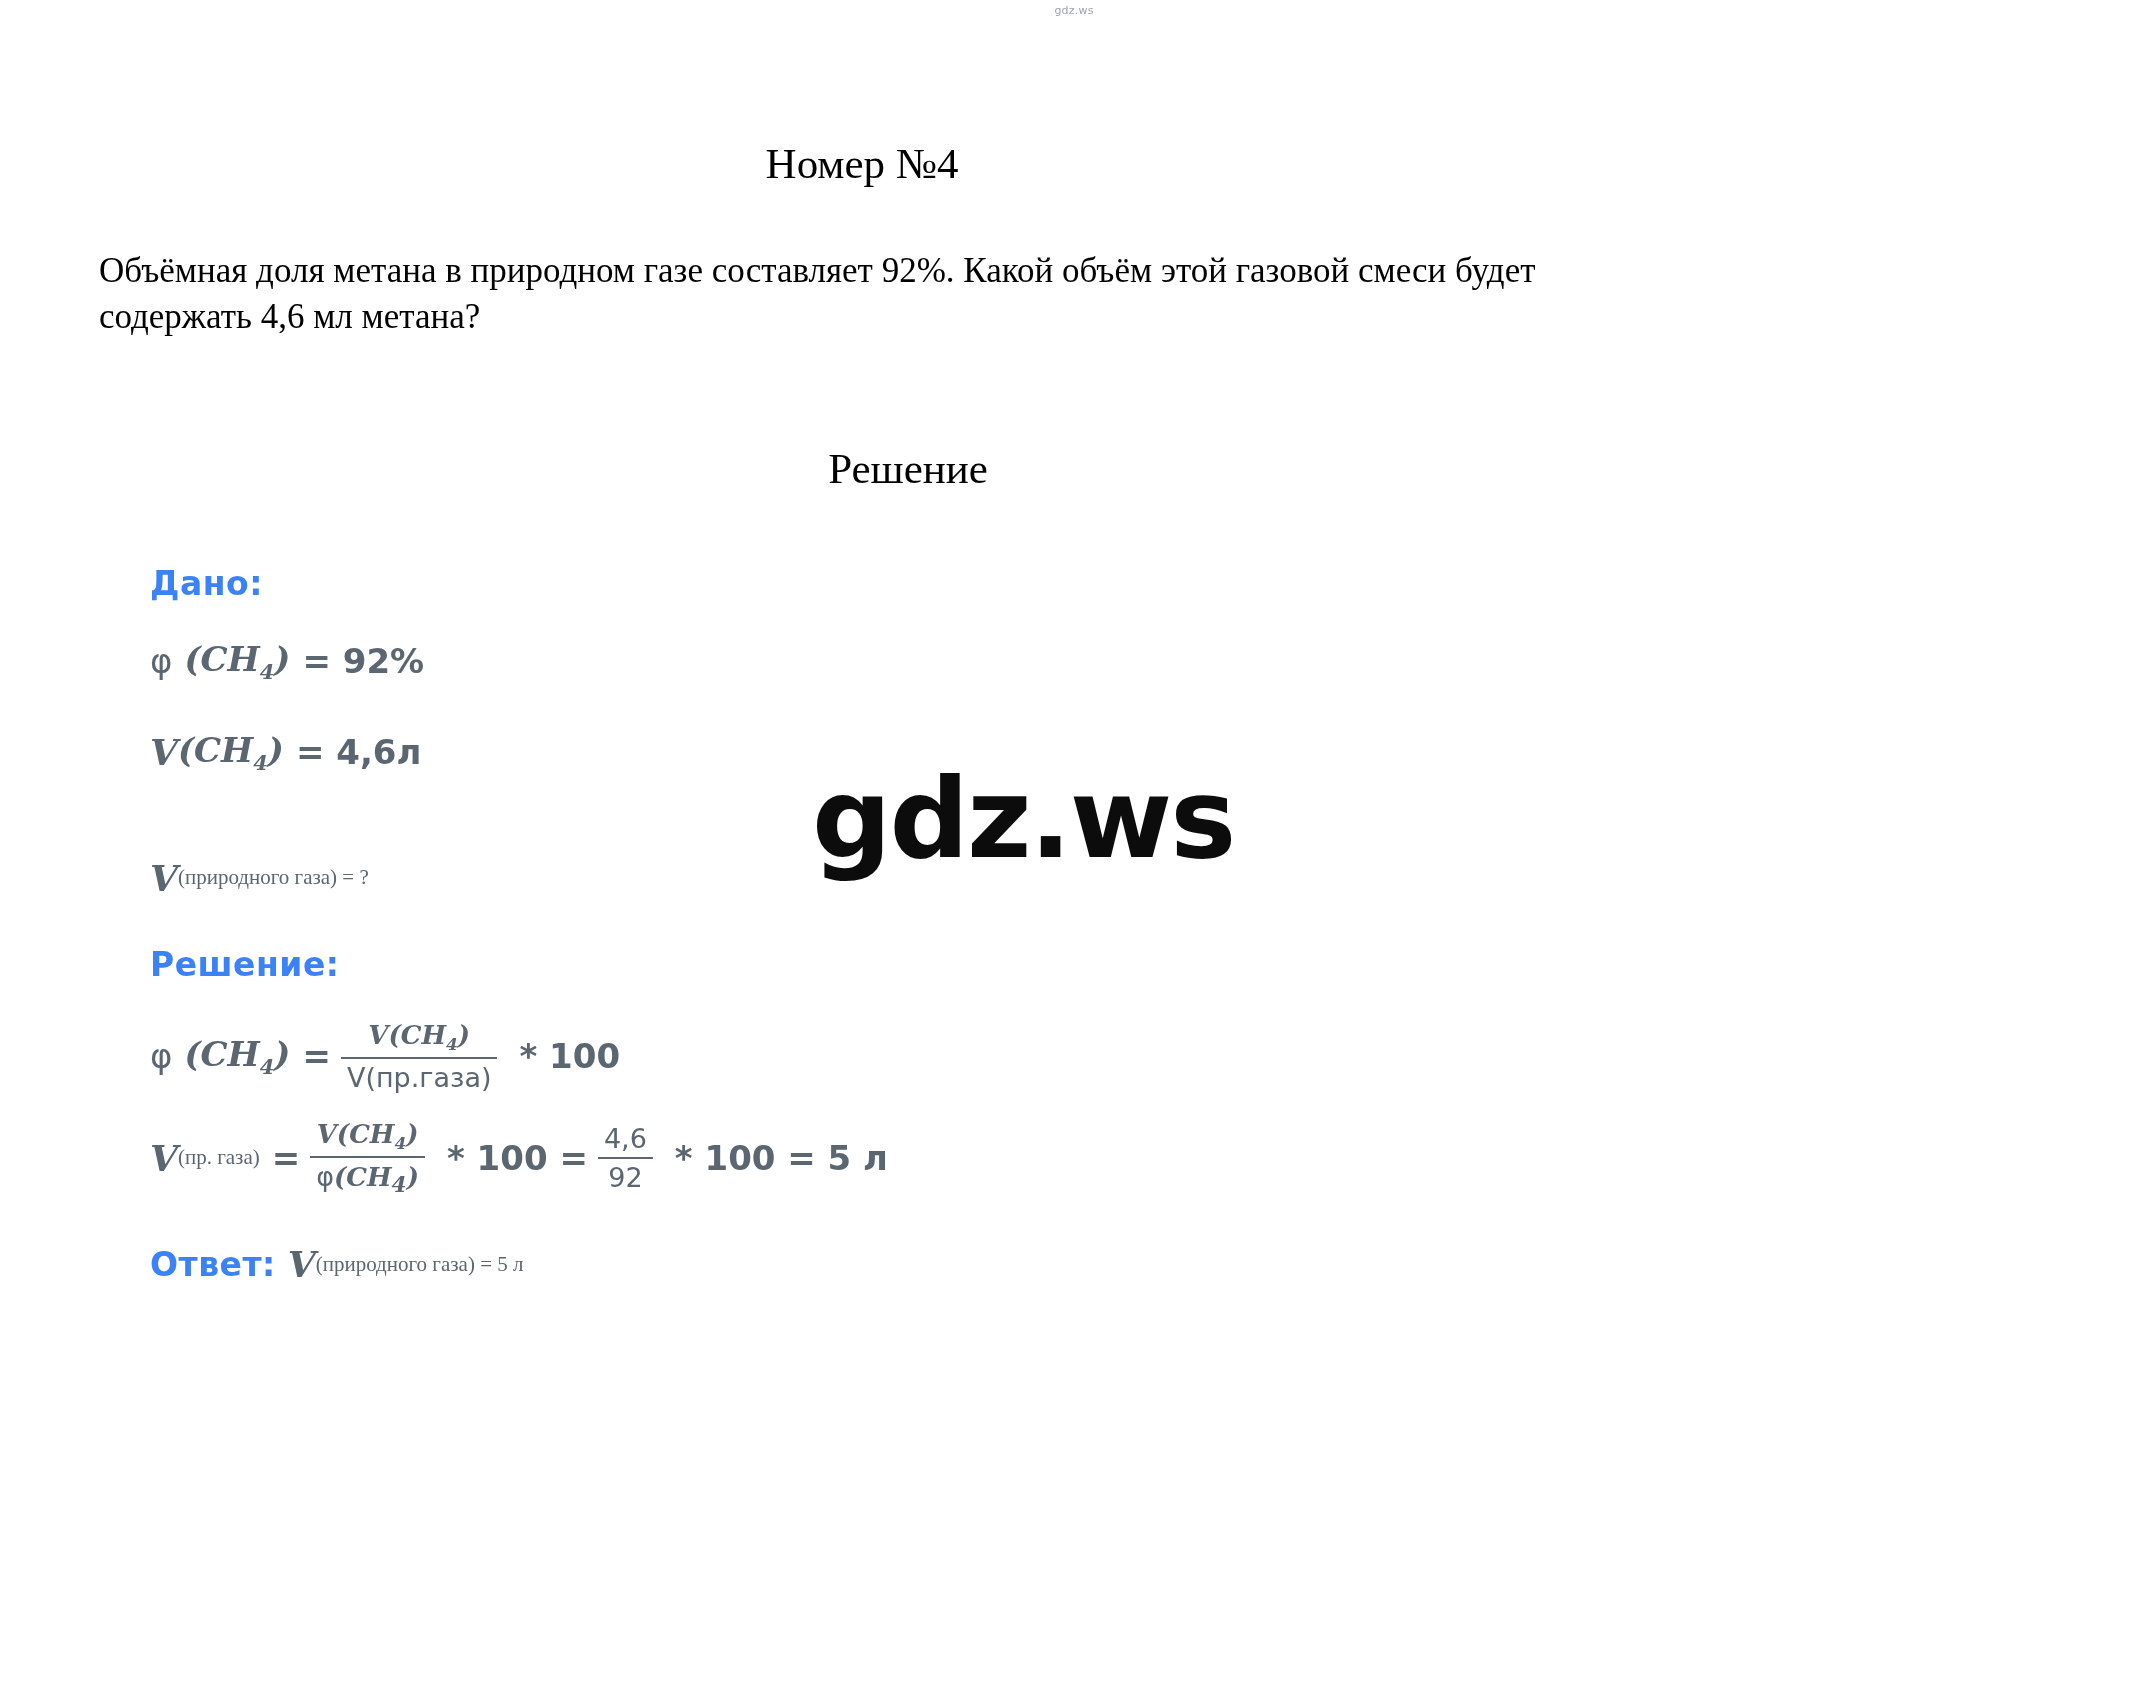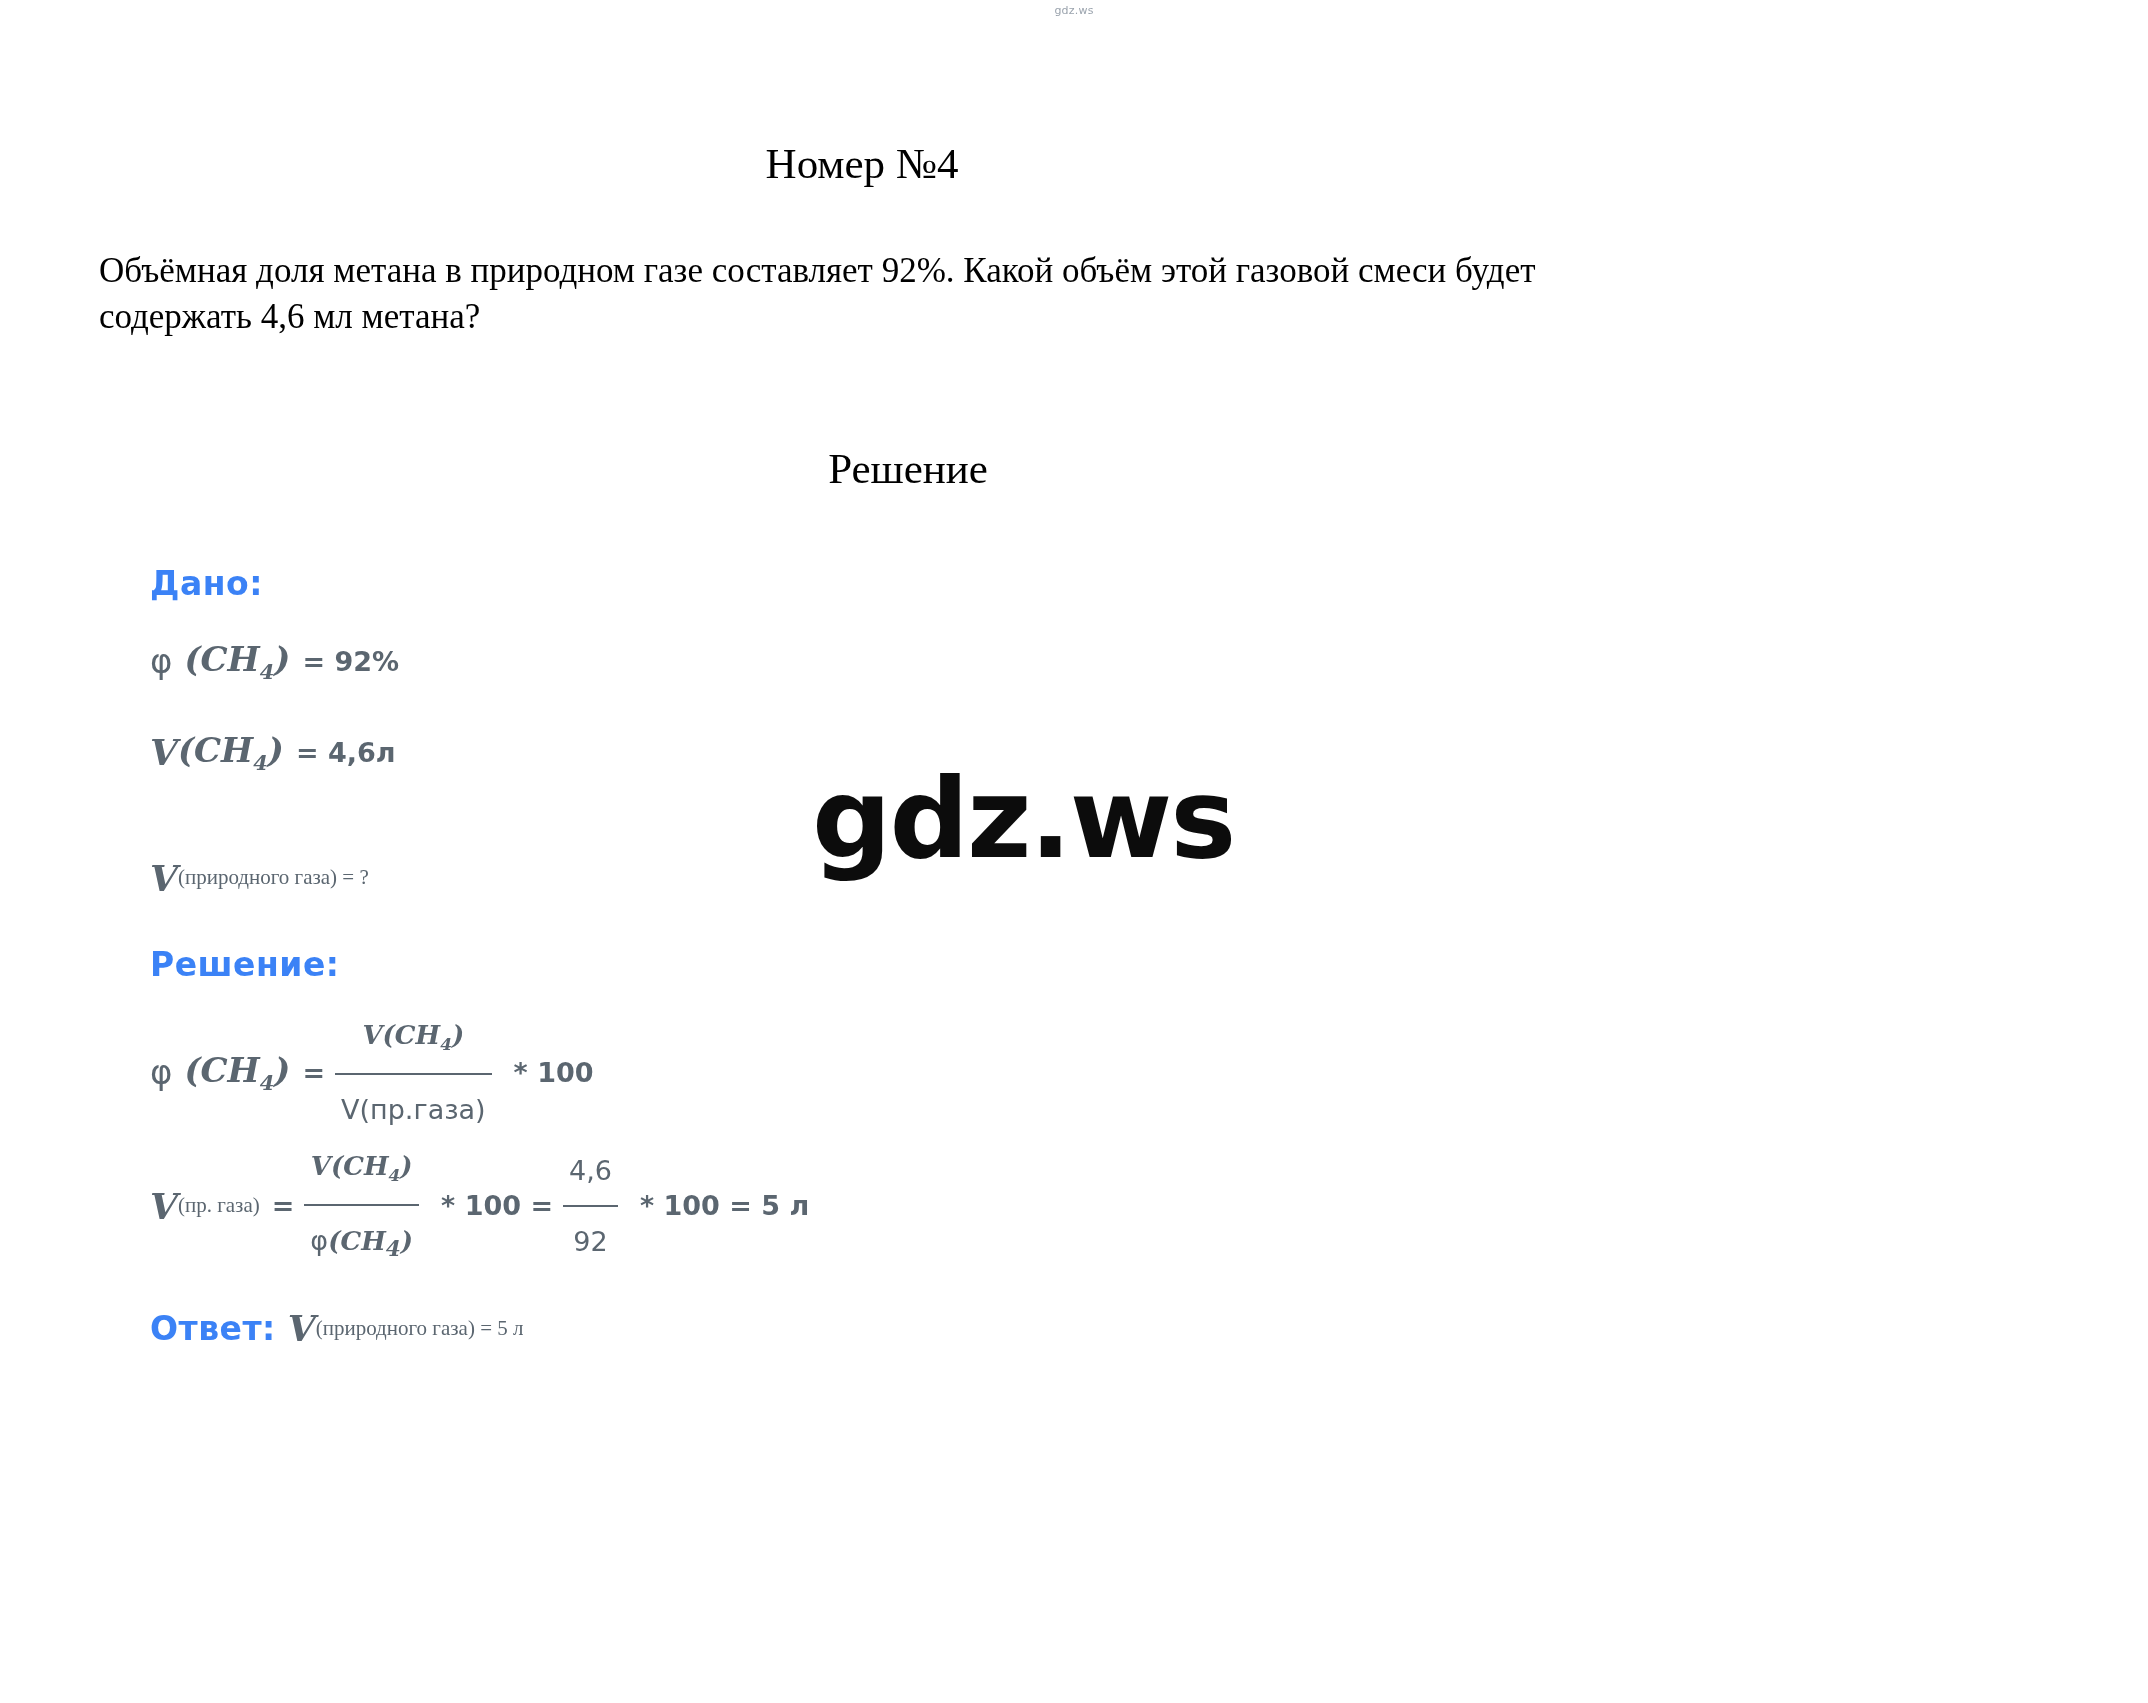--- a/index.html
+++ b/index.html
@@ -113,21 +113,21 @@
     font-size: 34px;
   }
   .chem sub {
     font-size: 21px;
     font-style: italic;
     font-weight: bold;
   }
 
   .plain {
     font-family: "DejaVu Sans", sans-serif;
-    font-size: 27px;
+    font-size: 34px;
     font-weight: bold;
   }
   .plain-reg {
     font-family: Liberation Serif, serif;
     font-size: 21px;
   }
 
   .small-chem {
     font-family: "DejaVu Serif", serif;
     font-style: italic;
@@ -136,21 +136,20 @@
   }
   .small-chem sub { font-size: 17px; }
 
   .frac {
     display: inline-flex;
     flex-direction: column;
     align-items: center;
     justify-content: center;
     vertical-align: middle;
     margin: 0 10px;
-    gap: 16px;
   }
   .frac .num {
     padding: 0 6px 3px 6px;
     white-space: nowrap;
   }
   .frac .bar {
     width: 100%;
     height: 2px;
     background: #5b6670;
   }

